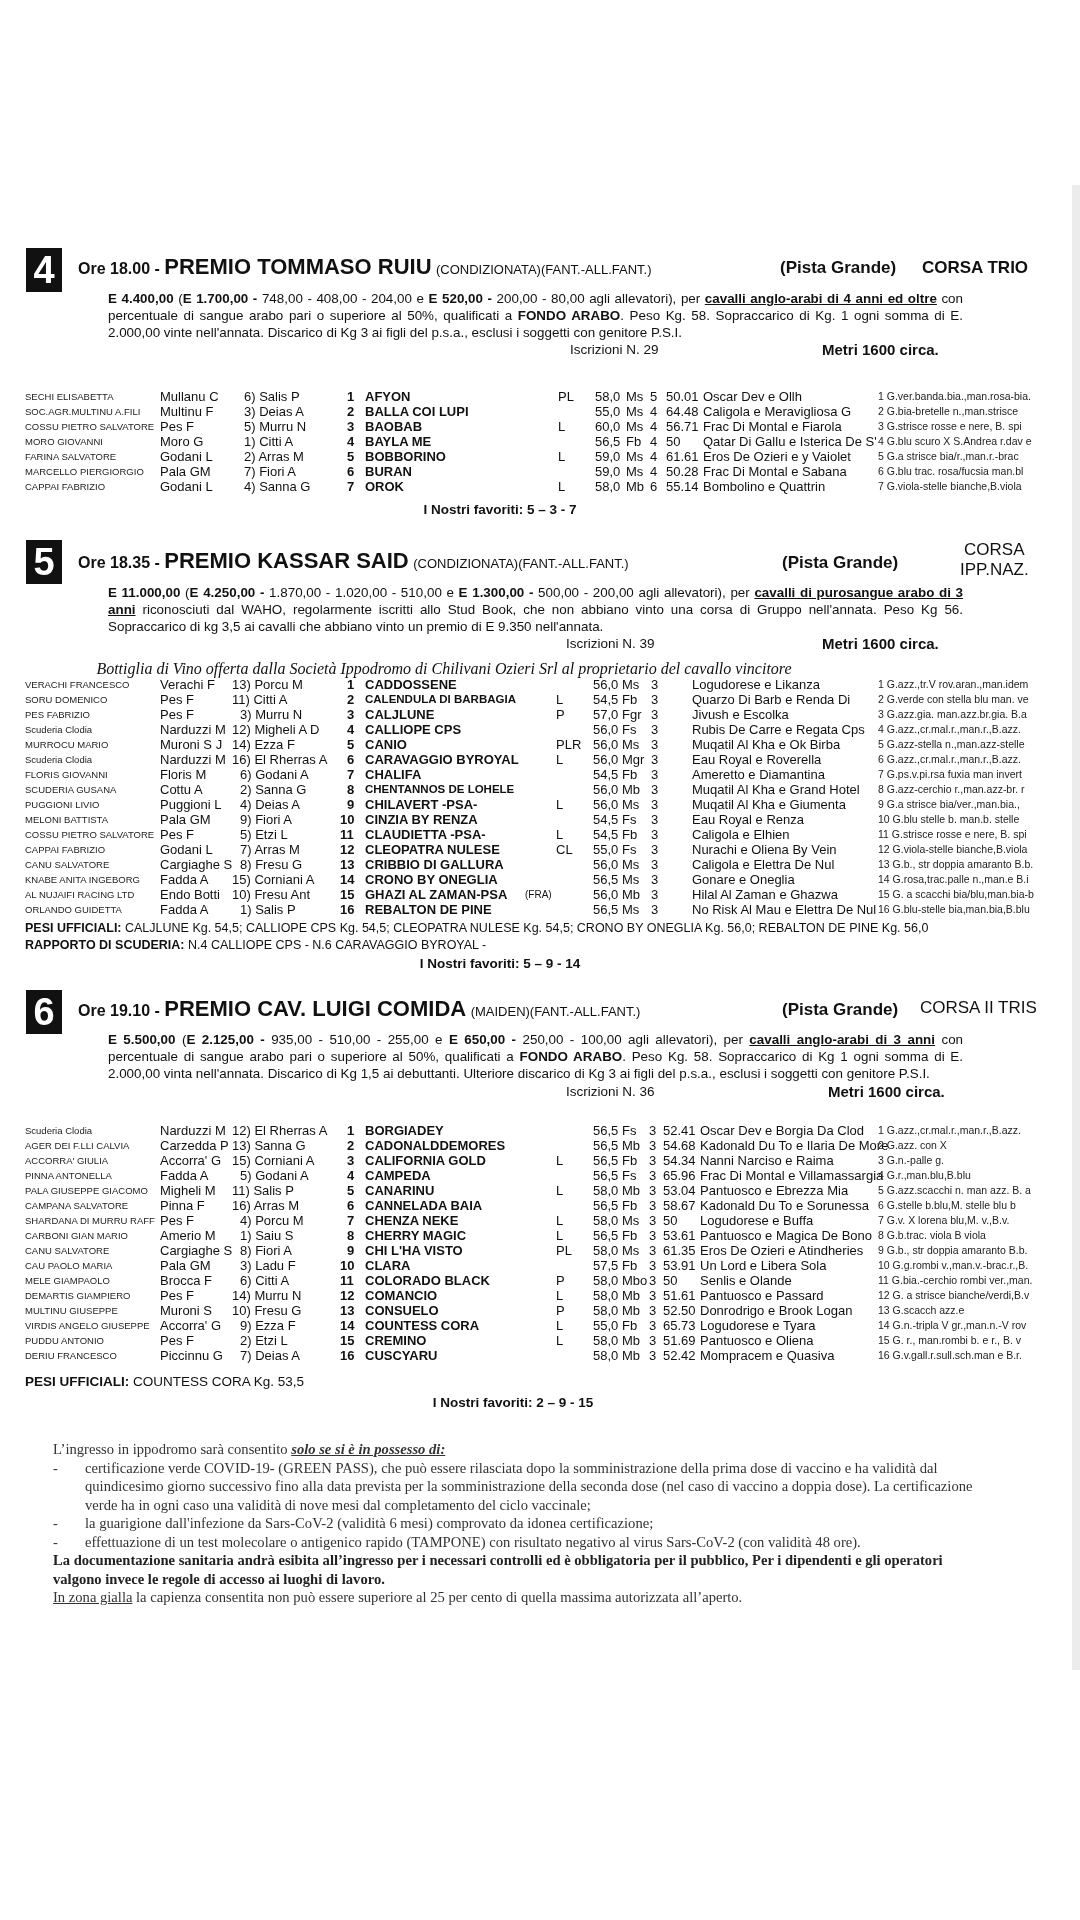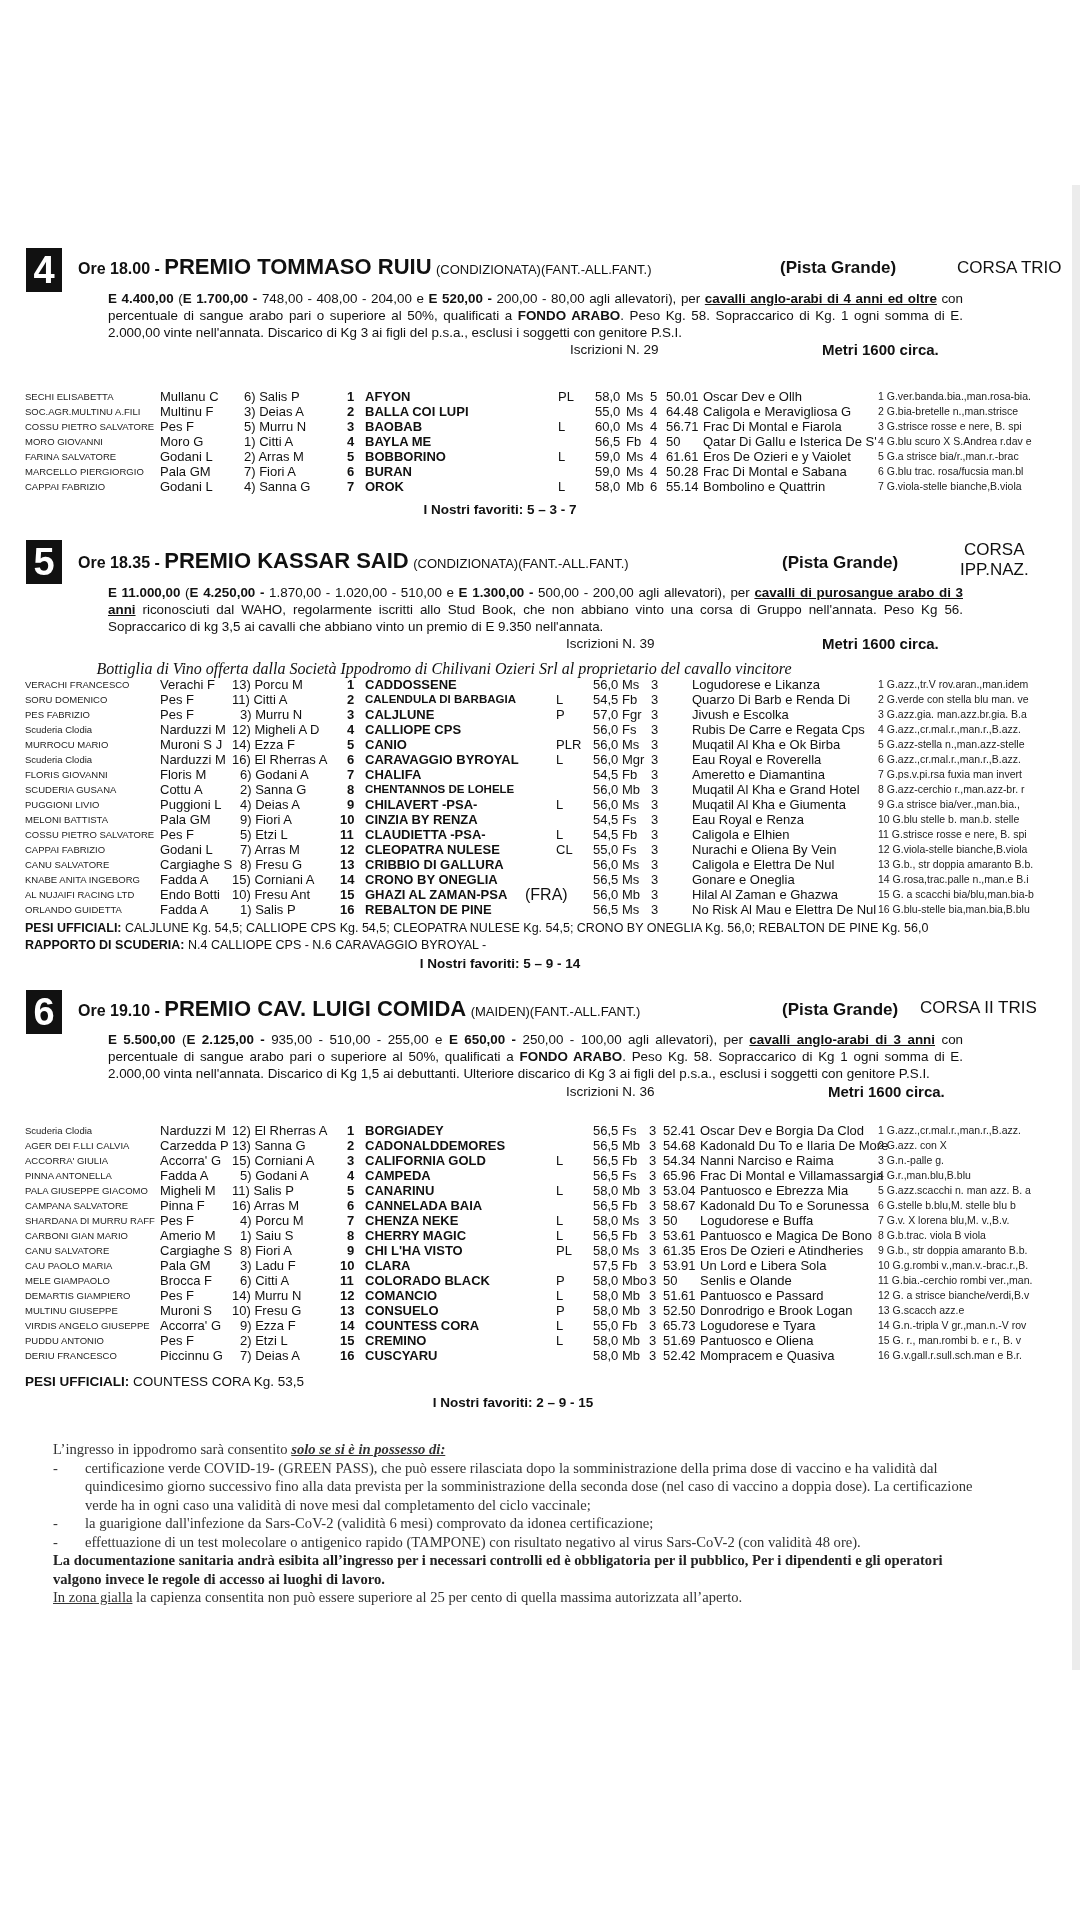--- a/index.html
+++ b/index.html
@@ -27,21 +27,21 @@
   .trainer { left:160px; font-size:13px; line-height:15px; }
   .jockey { font-size:13px; line-height:15px; }
   .horse { font-size:13px; font-weight:bold; line-height:15px; }
   .flag { font-size:13px; line-height:15px; }
   .wt { font-size:13px; line-height:15px; }
   .sex { font-size:13px; line-height:15px; }
   .age { font-size:13px; line-height:15px; }
   .rating { font-size:13px; line-height:15px; }
   .pedigree { font-size:13px; line-height:15px; }
   .colors { left:878px; font-size:10.5px; line-height:15px; color:#222; }
-  .note-fra { font-size:16px; line-height:15px; }
+  .note-fra { font-size:10px; line-height:15px; }
   .fav { position:absolute; left:0; width:1000px; text-align:center; font-size:13.5px; font-weight:bold; }
   .line { position:absolute; left:25px; font-size:13.5px; white-space:nowrap; }
   .line b { font-weight:bold; }
   .bottle { position:absolute; left:0; width:888px; text-align:center; font-family:"Liberation Serif", serif;
             font-style:italic; font-size:16px; }
   .notice { position:absolute; left:53px; width:935px; font-family:"Liberation Serif", serif; font-size:14.6px;
             line-height:18.5px; color:#333; }
   .notice p { margin:0; }
   .notice .bul { position:relative; padding-left:32px; }
   .notice .bul .dash { position:absolute; left:0; top:0; }
@@ -55,21 +55,21 @@
 <div class="page-edge"></div>
 
 <section class="race" style="top:0;">
   <div class="num-box" style="top:248px;">4</div>
   <div class="title-row" style="top:254px;">
     <span class="ore">Ore 18.00 -</span>
     <span class="prize-name">PREMIO TOMMASO RUIU</span>
     <span class="cond">(CONDIZIONATA)(FANT.-ALL.FANT.)</span>
   </div>
   <div class="pista" style="left:780px;top:258px;">(Pista Grande)</div>
-  <div class="corsa" style="left:957px;top:258px;">CORSA TRIO</div>
+  <div class="corsa" style="left:922px;top:258px;font-weight:bold;">CORSA TRIO</div>
   <div class="desc" style="top:290px;"><b>E 4.400,00</b><span> (</span><b>E 1.700,00 -</b><span> 748,00 - 408,00 - 204,00 e </span><b>E 520,00 -</b><span> 200,00 - 80,00   agli allevatori), per </span><u>cavalli anglo-arabi di 4 anni ed oltre</u><span> con percentuale di sangue arabo pari o superiore al 50%, qualificati a </span><b>FONDO ARABO</b><span>. Peso Kg. 58. Sopraccarico di Kg. 1 ogni somma di E. 2.000,00 vinte nell'annata. Discarico di Kg 3 ai figli del p.s.a., esclusi i soggetti con genitore P.S.I.</span></div>
   <div class="iscr" style="left:570px;top:342px;">Iscrizioni N. 29</div>
   <div class="metri" style="left:822px;top:341px;">Metri 1600 circa.</div>
 
   <div class="entries" style="top:389px;">
     <div class="row" style="top:0px;padding-left:26px;">
         <span class="owner">SECHI ELISABETTA</span>
         <span class="trainer">Mullanu C</span>
         <span class="jockey" style="left:244px">6) Salis P</span>
         <span class="horse" style="left:347px">1</span>

